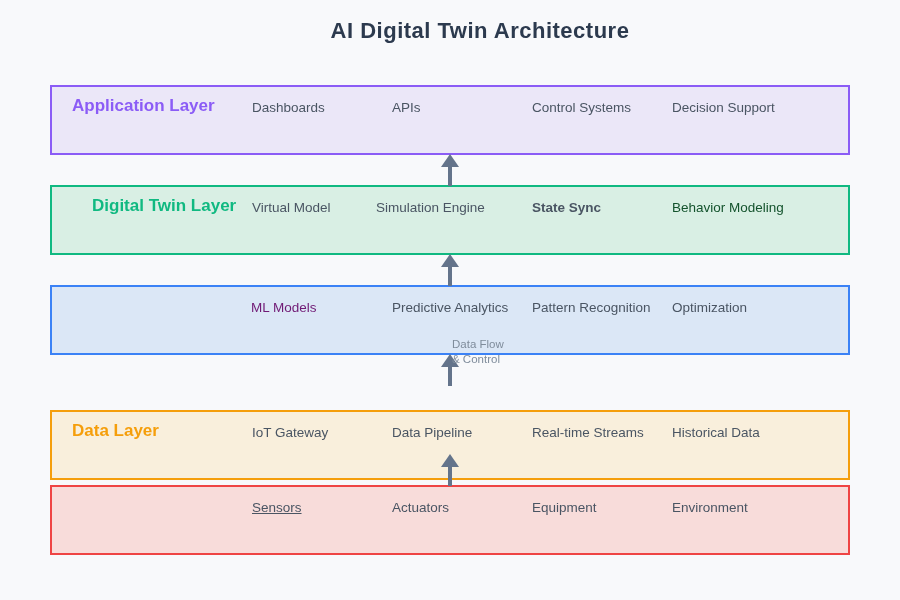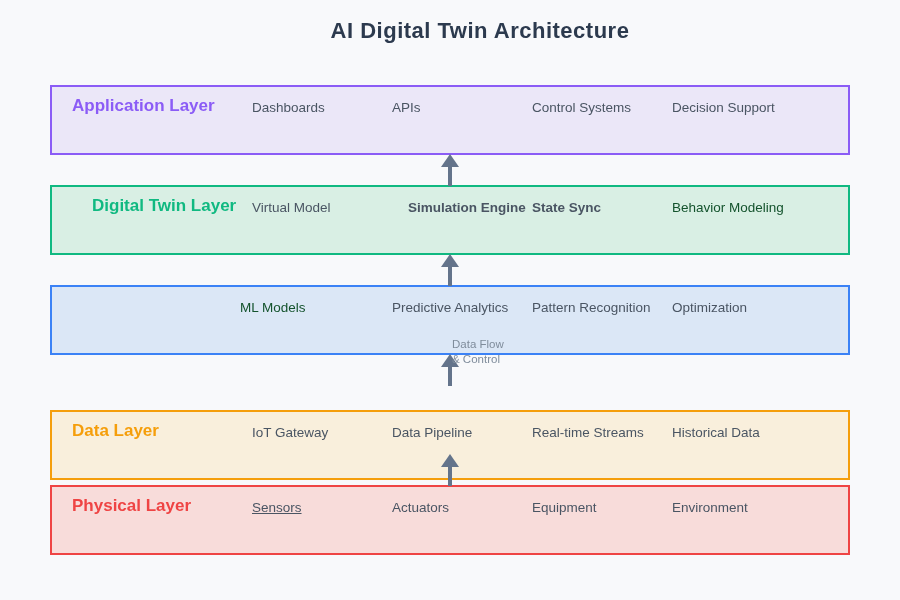--- a/index.html
+++ b/index.html
@@ -81,39 +81,38 @@
       <div class="layer" style="top: 85px; border-color: rgb(139, 92, 246); background: rgb(235, 231, 248);">
         <div class="layer-title" style="color: rgb(139, 92, 246); text-align: center;">Application Layer</div>
         <div class="layer-item" style="left: 200px; color: rgb(74, 85, 99);">Dashboards</div>
         <div class="layer-item" style="left: 340px; color: rgb(74, 85, 99);">APIs</div>
         <div class="layer-item" style="left: 480px; color: rgb(74, 85, 99);">Control Systems</div>
         <div class="layer-item" style="left: 620px; color: rgb(74, 85, 99);">Decision Support</div>
       </div>
       <div class="layer" style="top: 185px; border-color: rgb(16, 185, 129); background: rgb(217, 239, 228);">
         <div class="layer-title" style="color: rgb(16, 185, 129); margin-left: 20px;">Digital Twin Layer</div>
         <div class="layer-item" style="left: 200px; color: rgb(74, 85, 99);">Virtual Model</div>
-        <div class="layer-item" style="left: 356px; color: rgb(74, 85, 99); font-weight: bold;">Simulation Engine</div>
+        <div class="layer-item" style="left: 324px; color: rgb(74, 85, 99);">Simulation Engine</div>
         <div class="layer-item" style="left: 480px; color: rgb(74, 85, 99); font-weight: bold;">State Sync</div>
         <div class="layer-item" style="left: 620px; color: #14532d;">Behavior Modeling</div>
       </div>
       <div class="layer" style="top: 285px; border-color: rgb(59, 130, 246); background: rgb(219, 231, 246);">
-        <div class="layer-item" style="left: 188px; color: #14532d;">ML Models</div>
+        <div class="layer-item" style="left: 199px; color: #701a75;">ML Models</div>
         <div class="layer-item" style="left: 340px; color: rgb(74, 85, 99);">Predictive Analytics</div>
         <div class="layer-item" style="left: 480px; color: rgb(74, 85, 99);">Pattern Recognition</div>
         <div class="layer-item" style="left: 620px; color: rgb(74, 85, 99);">Optimization</div>
       </div>
       <div class="layer" style="top: 374px; border-color: rgb(245, 158, 11); background: rgb(249, 239, 220); margin-top: 36px;">
         <div class="layer-title" style="color: rgb(245, 158, 11);">Data Layer</div>
         <div class="layer-item" style="left: 200px; color: rgb(74, 85, 99);">IoT Gateway</div>
         <div class="layer-item" style="left: 340px; color: rgb(74, 85, 99);">Data Pipeline</div>
         <div class="layer-item" style="left: 480px; color: rgb(74, 85, 99);">Real-time Streams</div>
         <div class="layer-item" style="left: 620px; color: rgb(74, 85, 99);">Historical Data</div>
       </div>
       <div class="layer" style="top: 485px; border-color: rgb(239, 68, 68); background: rgb(248, 220, 218);">
-        <div class="layer-title" style="color: rgb(239, 68, 68);">Physical Layer</div>
         <div class="layer-item" style="left: 200px; color: rgb(74, 85, 99); text-decoration: underline;">Sensors</div>
         <div class="layer-item" style="left: 340px; color: rgb(74, 85, 99);">Actuators</div>
         <div class="layer-item" style="left: 480px; color: rgb(74, 85, 99);">Equipment</div>
         <div class="layer-item" style="left: 620px; color: rgb(74, 85, 99);">Environment</div>
       </div>
     </div>
   <div id="arrows">
       <div class="arrow" style="top: 154px;">
         <div class="arrow-head" style="border-bottom-color: rgb(100, 116, 139);"></div>
         <div class="arrow-line" style="background: rgb(100, 116, 139);"></div>

